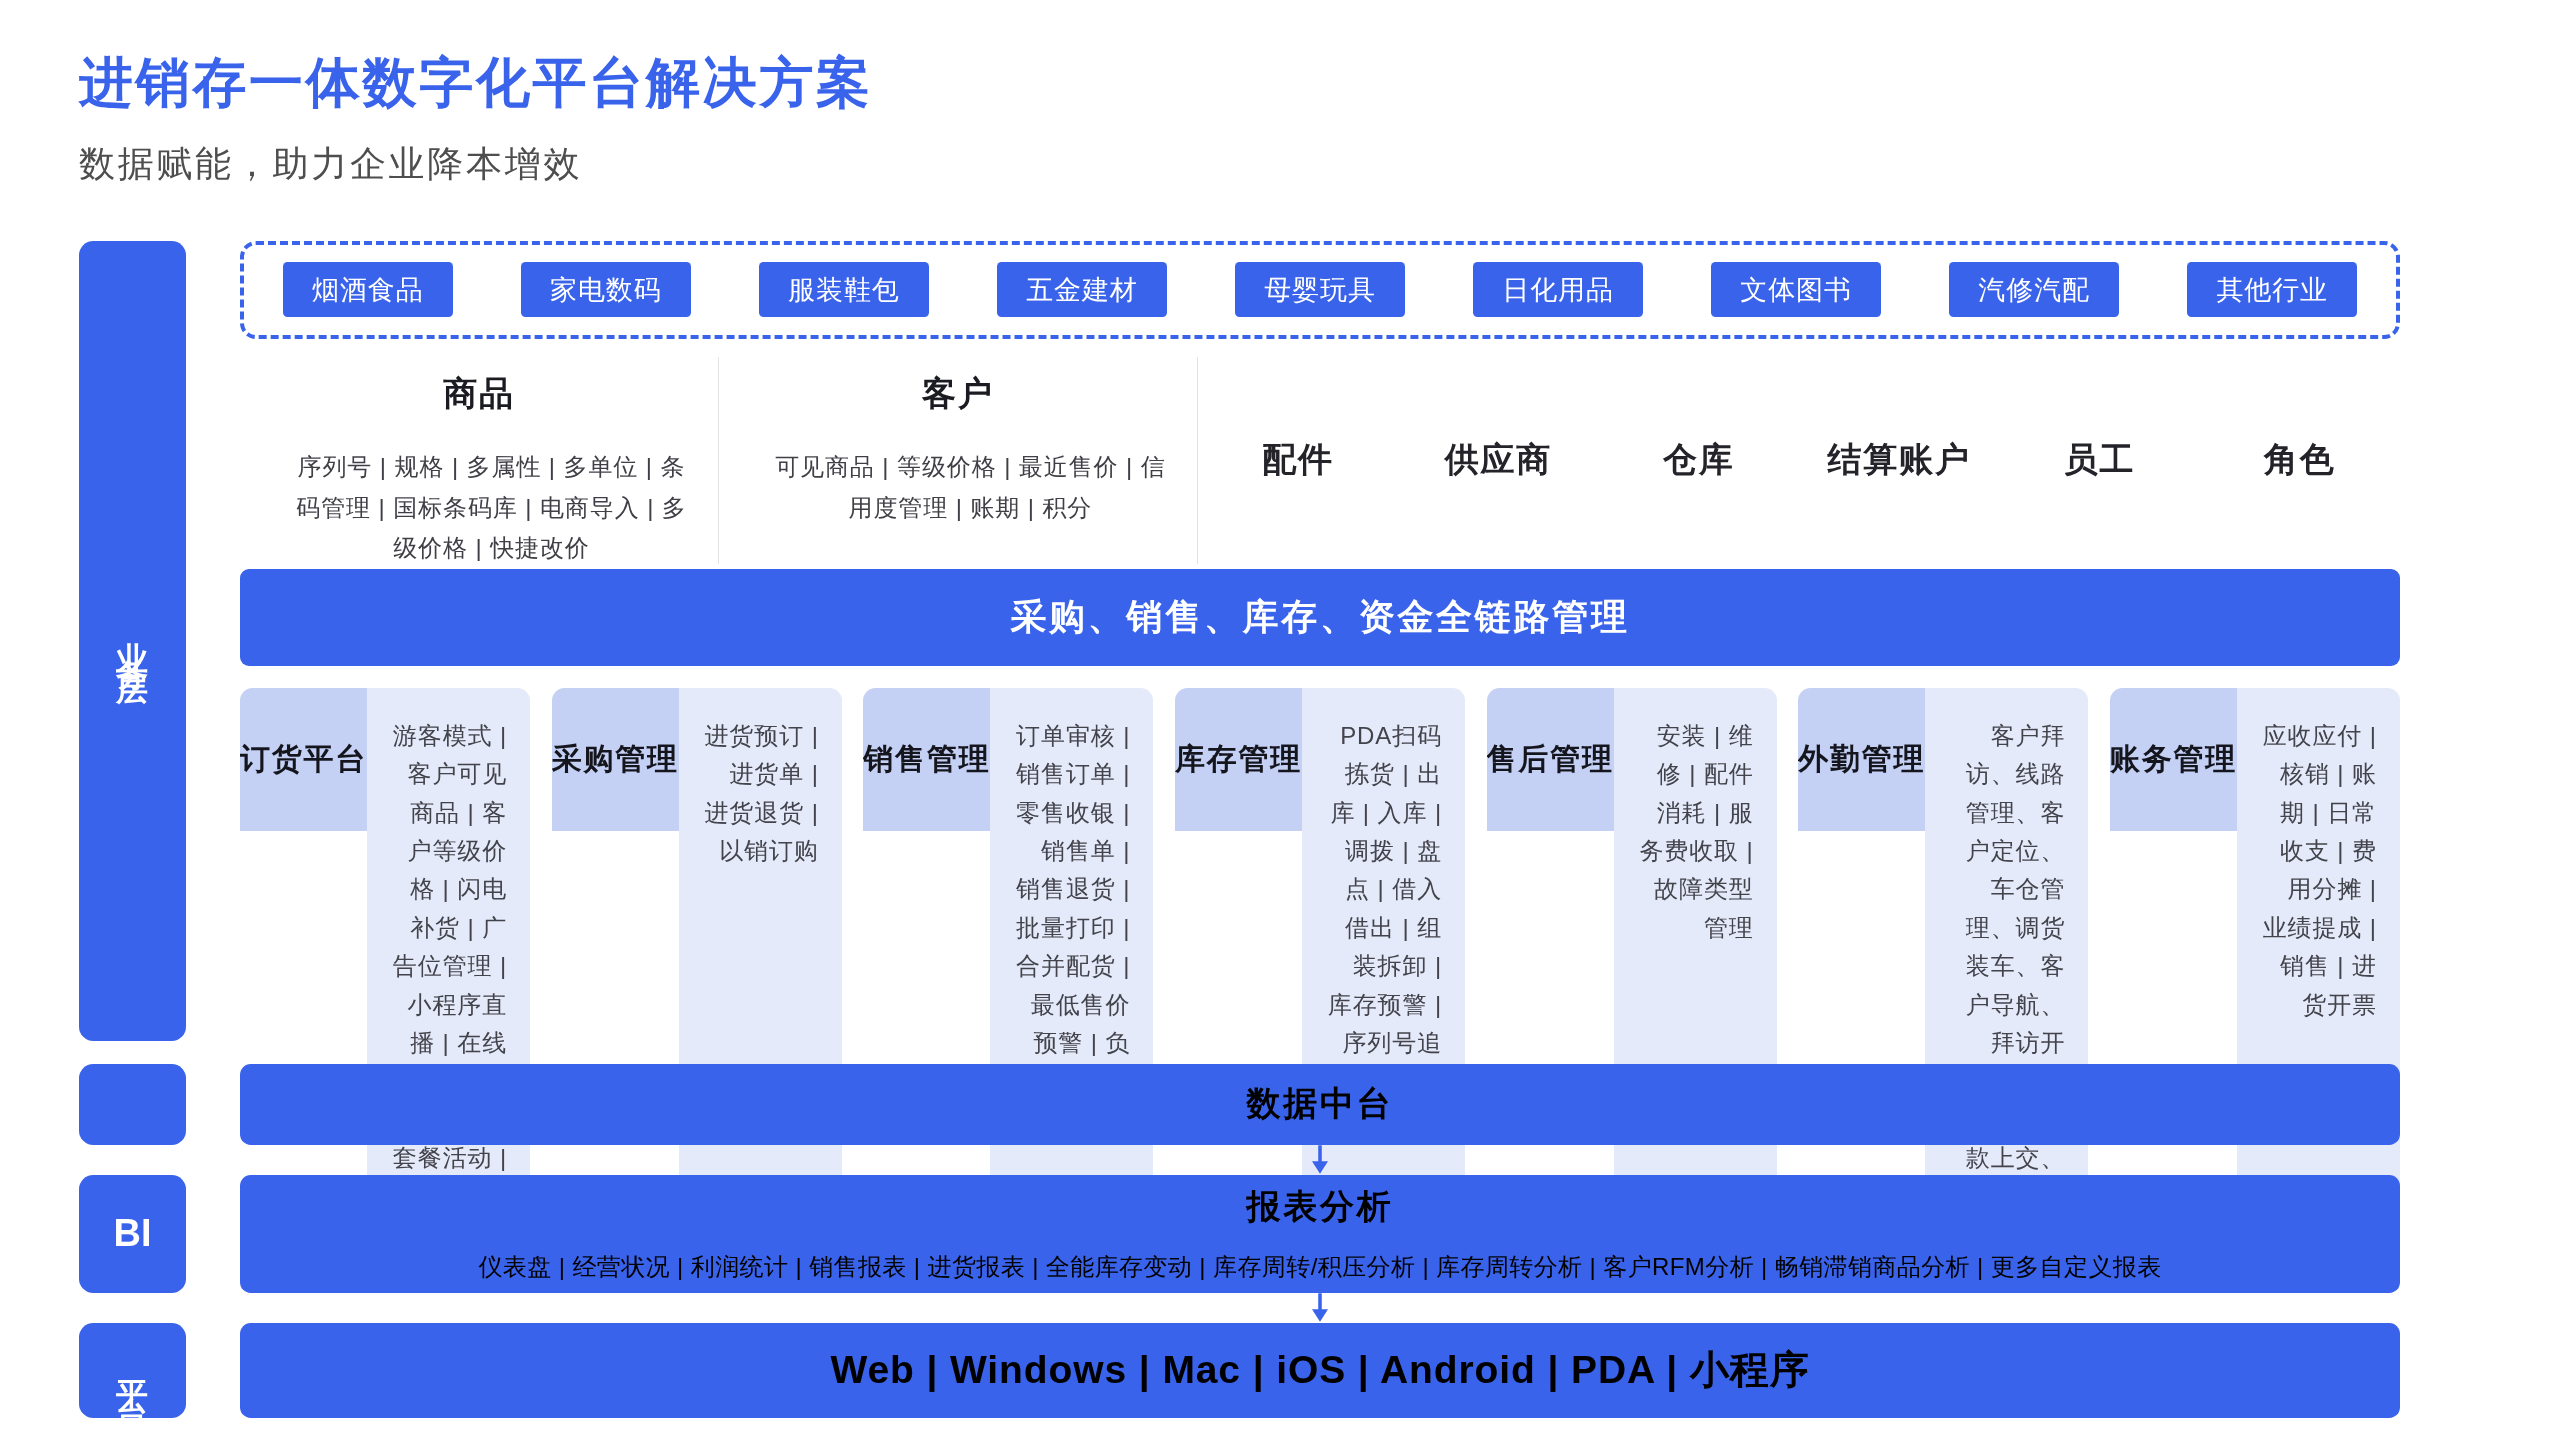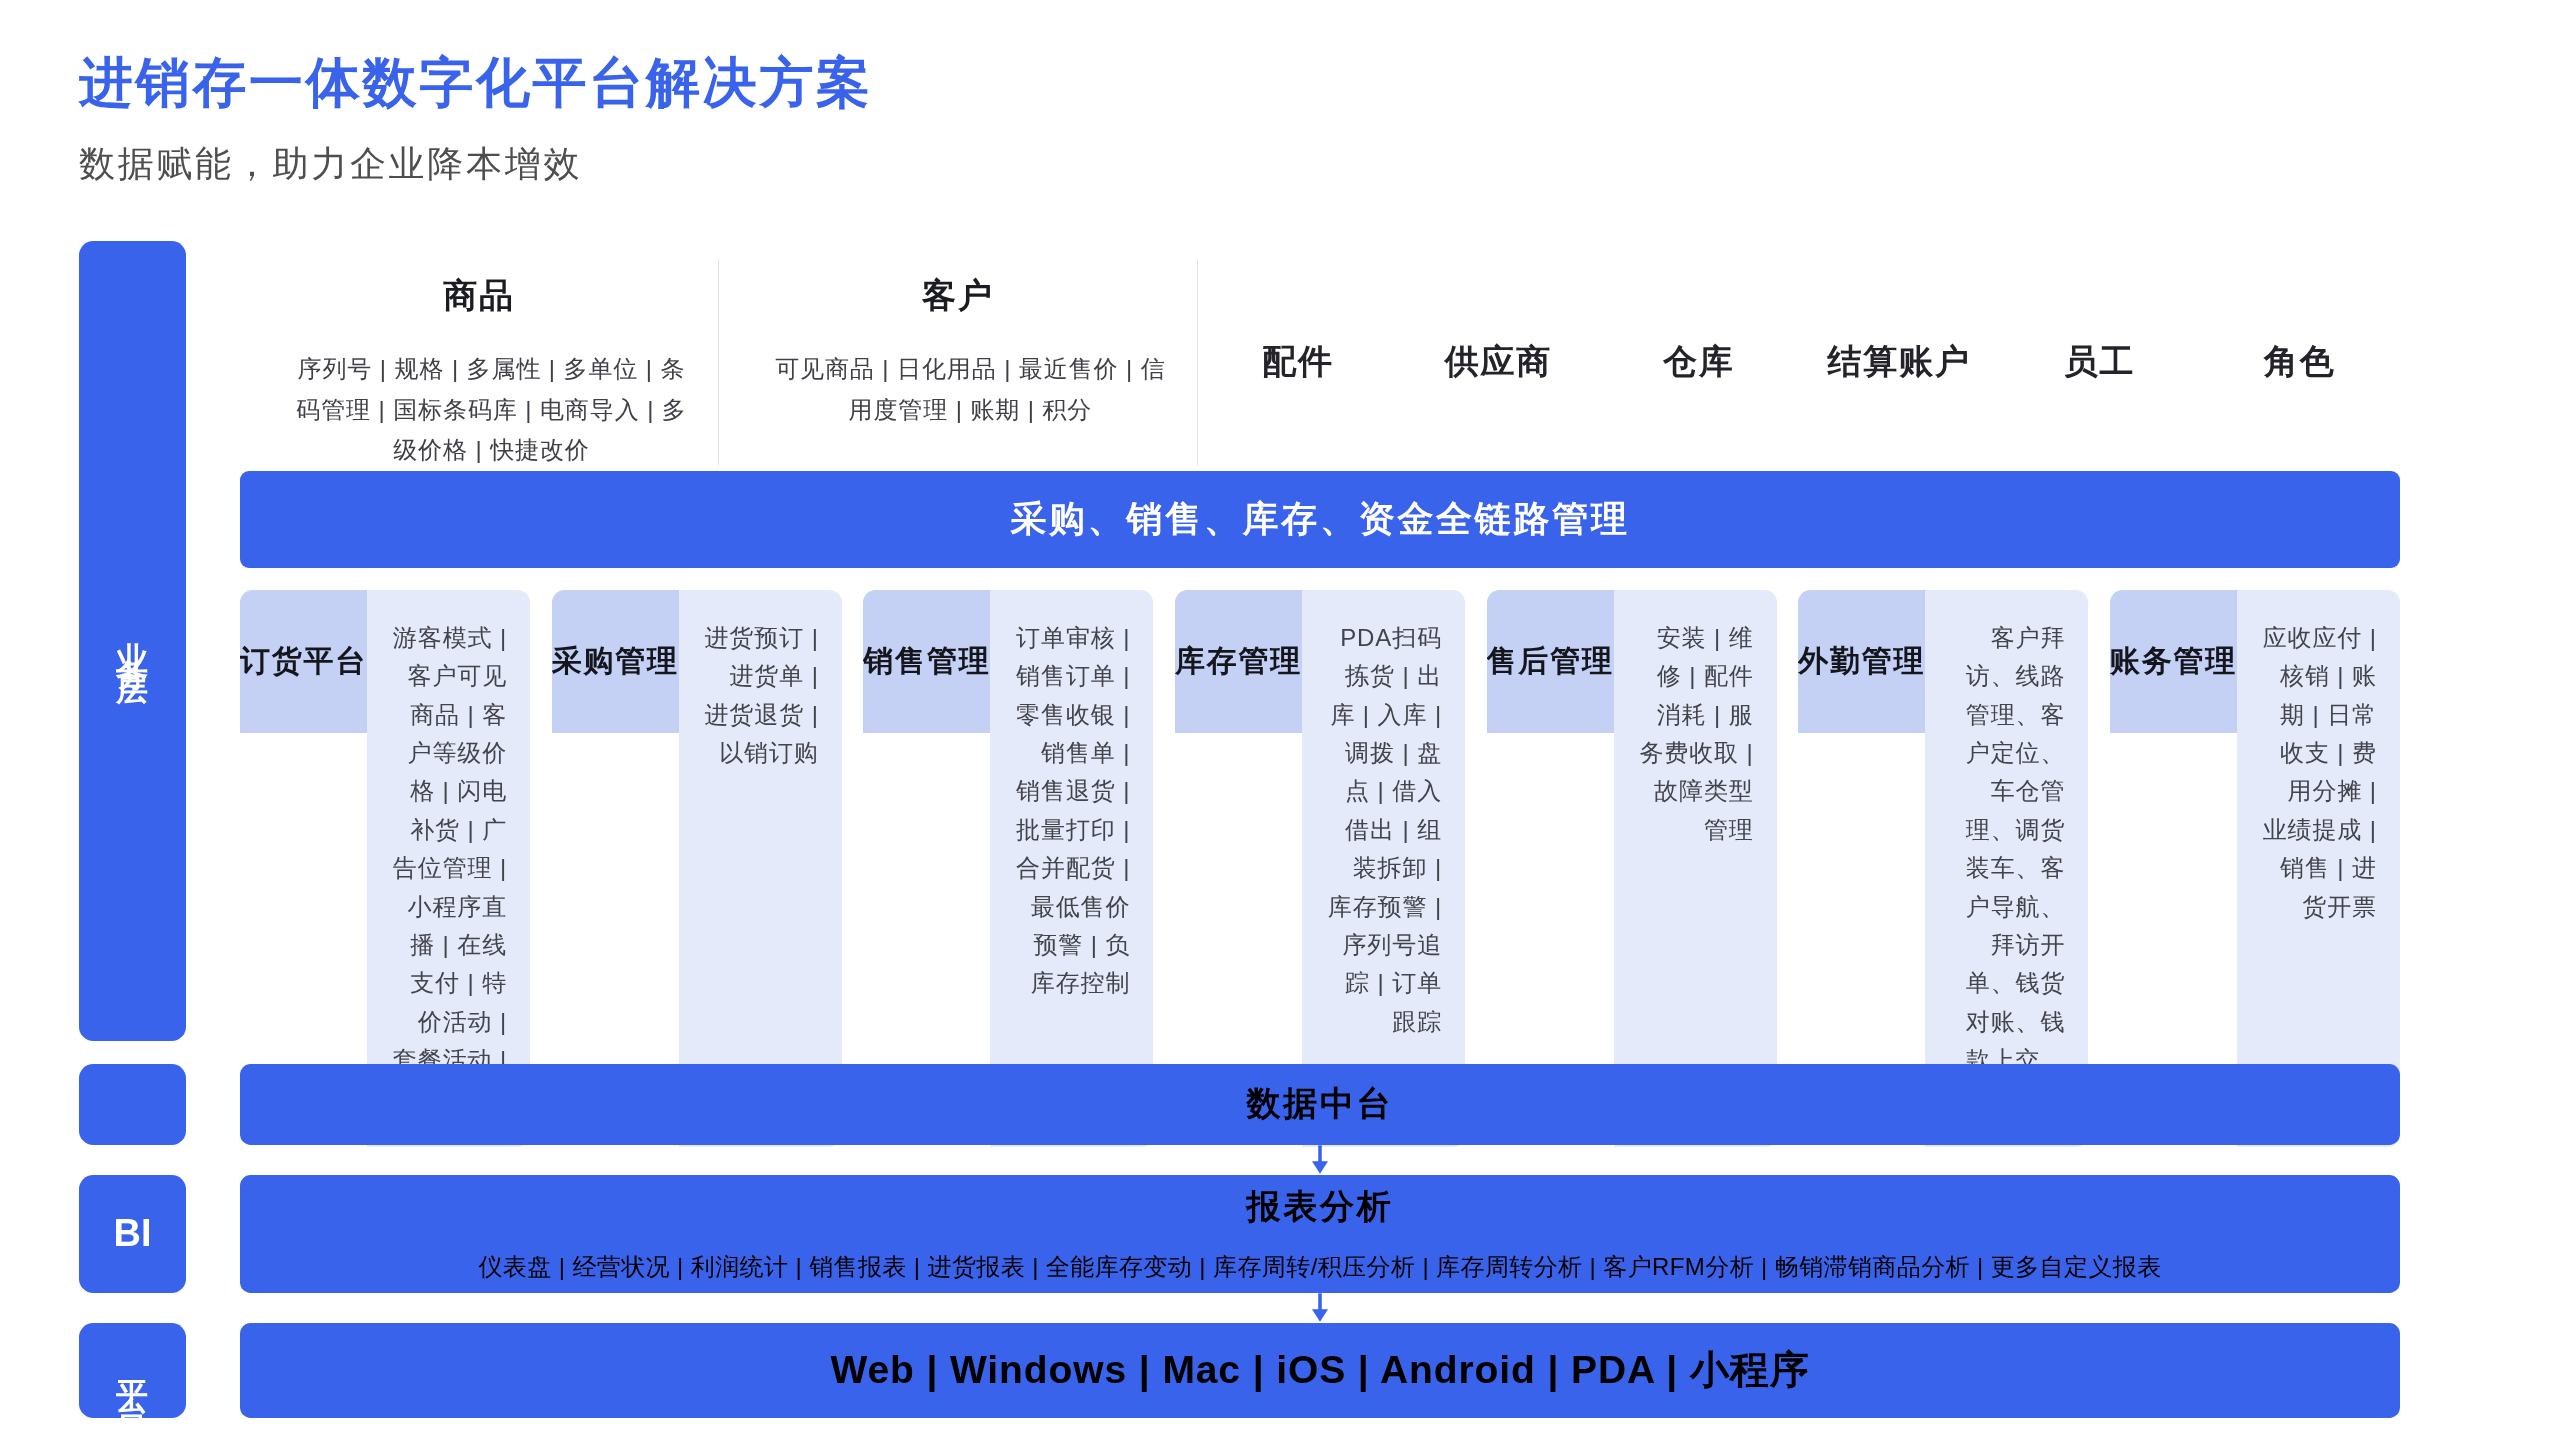--- a/index.html
+++ b/index.html
@@ -88,30 +88,41 @@
     <div class="rail-box rail-blank"></div>
     <div class="rail-box rail-bi">
       <span>BI</span>
     </div>
     <div class="rail-box rail-platform">
       <span class="vtext">平台</span>
     </div>
 
     <div class="band1">
 
+      <div class="industries">
+        <div class="chip">烟酒食品</div>
+        <div class="chip">家电数码</div>
+        <div class="chip">服装鞋包</div>
+        <div class="chip">五金建材</div>
+        <div class="chip">母婴玩具</div>
+        <div class="chip">日化用品</div>
+        <div class="chip">文体图书</div>
+        <div class="chip">汽修汽配</div>
+        <div class="chip">其他行业</div>
+      </div>
 
       <div class="base-row">
         <div class="base-section">
           <div class="base-title">商品</div>
           <div class="base-detail">序列号 | 规格 | 多属性 | 多单位 | 条码管理 | 国标条码库 | 电商导入 | 多级价格 | 快捷改价</div>
         </div>
         <div class="base-divider"></div>
         <div class="base-section">
           <div class="base-title">客户</div>
-          <div class="base-detail">可见商品 | 日化用品 | 最近售价 | 信用度管理 | 账期 | 积分</div>
+          <div class="base-detail">可见商品 | 等级价格 | 最近售价 | 信用度管理 | 账期 | 积分</div>
         </div>
         <div class="base-divider"></div>
         <div class="base-labels">
           <div class="base-label">配件</div>
           <div class="base-label">供应商</div>
           <div class="base-label">仓库</div>
           <div class="base-label">结算账户</div>
           <div class="base-label">员工</div>
           <div class="base-label">角色</div>
         </div>

